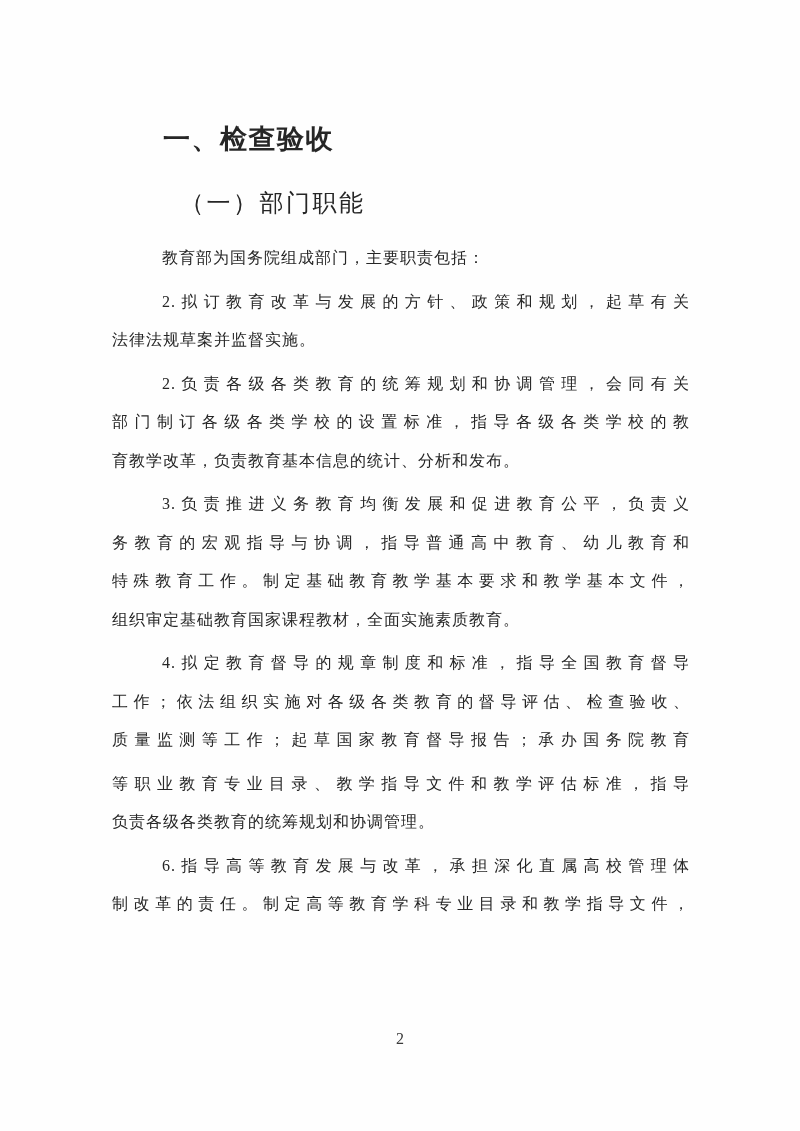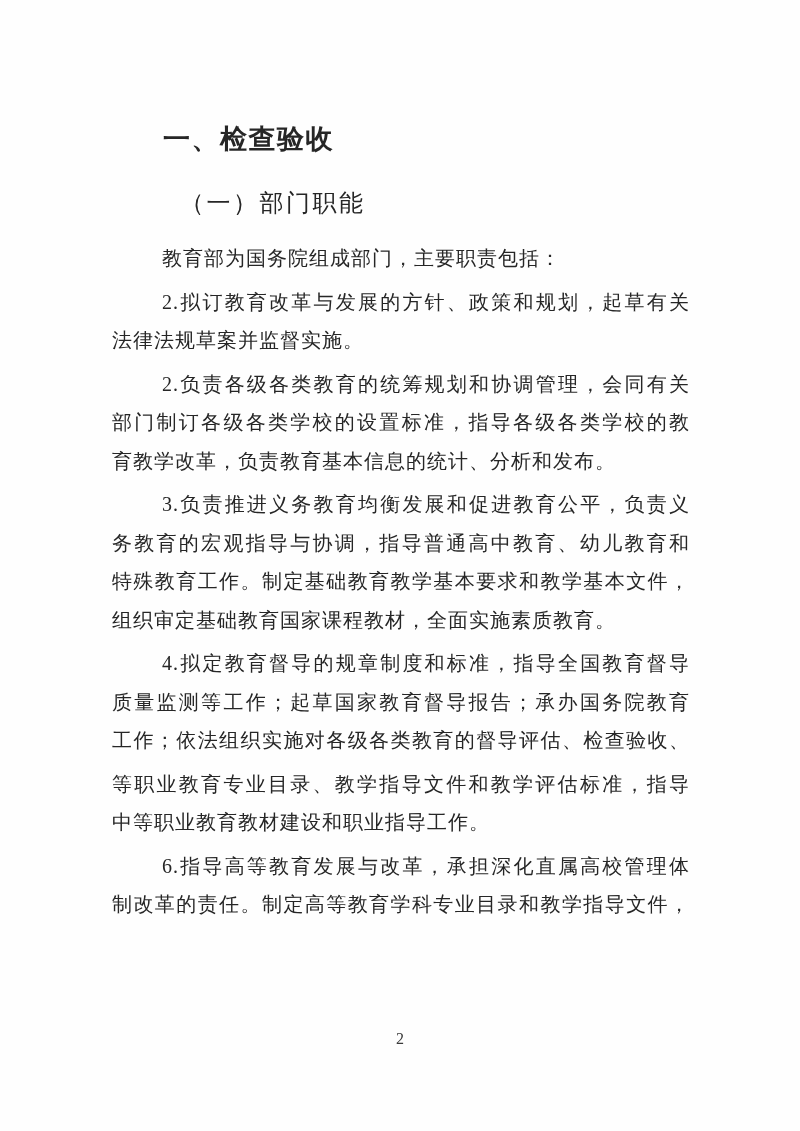--- a/index.html
+++ b/index.html
@@ -38,21 +38,21 @@
     font-weight: 400;
     letter-spacing: 2.5px;
     white-space: nowrap;
   }
   .bodytext {
     position: absolute;
     left: 112px;
     top: 239px;
     width: 578px;
     font-family: "Liberation Serif", "DejaVu Serif", serif;
-    font-size: 20px;
+    font-size: 16px;
     letter-spacing: 1px;
   }
   .para {
     margin: 0;
   }
   .para + .para {
     margin-top: 5px;
   }
   .line {
     height: 38.5px;
@@ -108,27 +108,27 @@
 
     <div class="para">
       <div class="line first">3.负责推进义务教育均衡发展和促进教育公平，负责义</div>
       <div class="line">务教育的宏观指导与协调，指导普通高中教育、幼儿教育和</div>
       <div class="line">特殊教育工作。制定基础教育教学基本要求和教学基本文件，</div>
       <div class="line end">组织审定基础教育国家课程教材，全面实施素质教育。</div>
     </div>
 
     <div class="para">
       <div class="line first">4.拟定教育督导的规章制度和标准，指导全国教育督导</div>
+      <div class="line">工作；依法组织实施对各级各类教育的督导评估、检查验收、</div>
       <div class="line">质量监测等工作；起草国家教育督导报告；承办国务院教育</div>
-      <div class="line">工作；依法组织实施对各级各类教育的督导评估、检查验收、</div>
     </div>
 
     <div class="para">
       <div class="line">等职业教育专业目录、教学指导文件和教学评估标准，指导</div>
-      <div class="line end">中等职业教育教材建设和职业指导工作。</div>
+      <div class="line end">负责各级各类教育的统筹规划和协调管理。</div>
     </div>
 
     <div class="para">
       <div class="line first">6.指导高等教育发展与改革，承担深化直属高校管理体</div>
       <div class="line">制改革的责任。制定高等教育学科专业目录和教学指导文件，</div>
     </div>
 
   </div>
 
   <div class="page-number">2</div>

